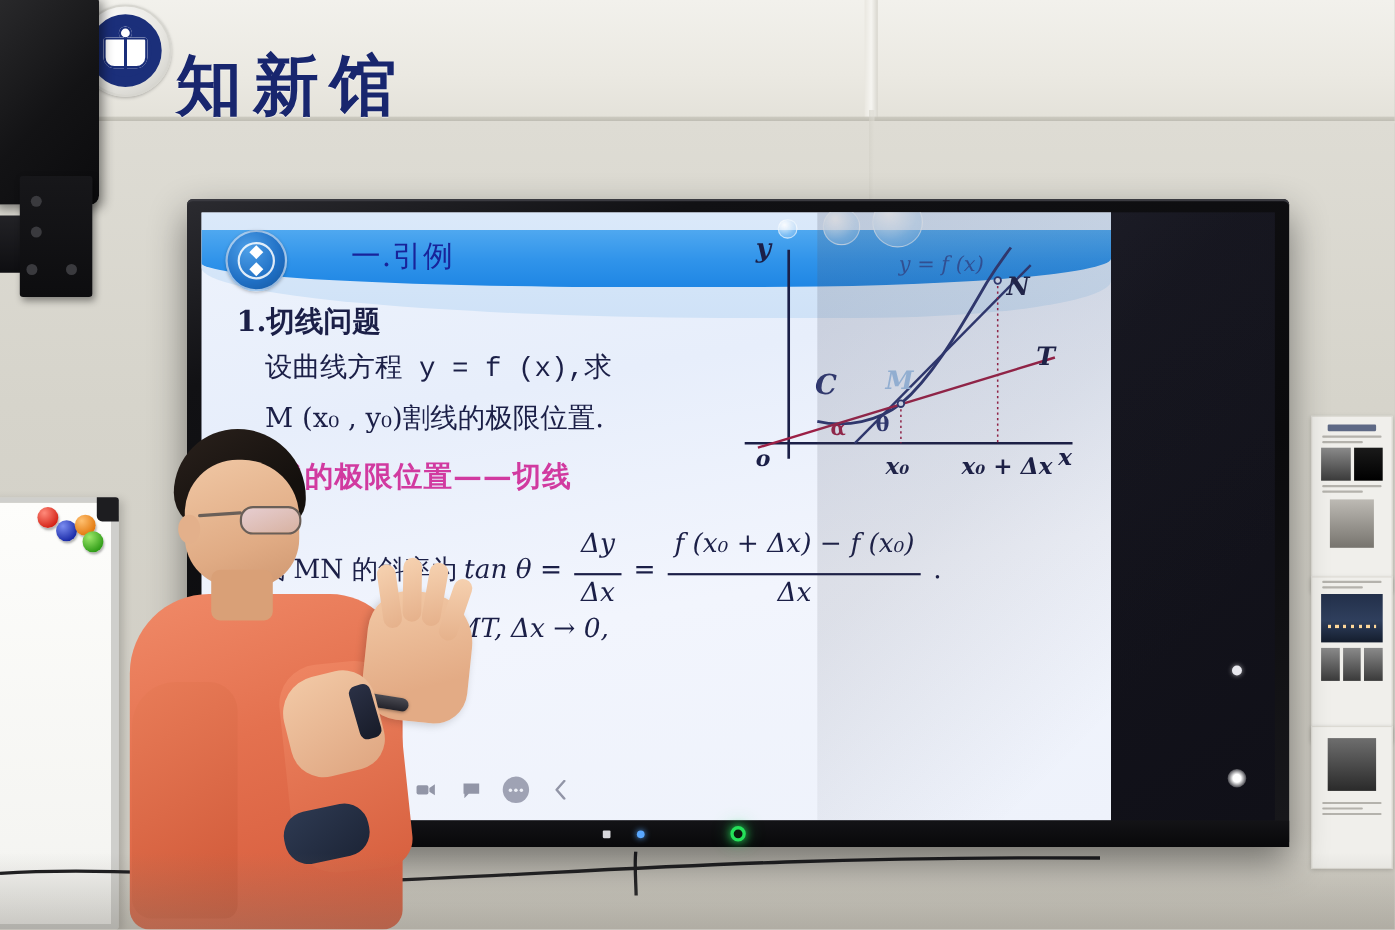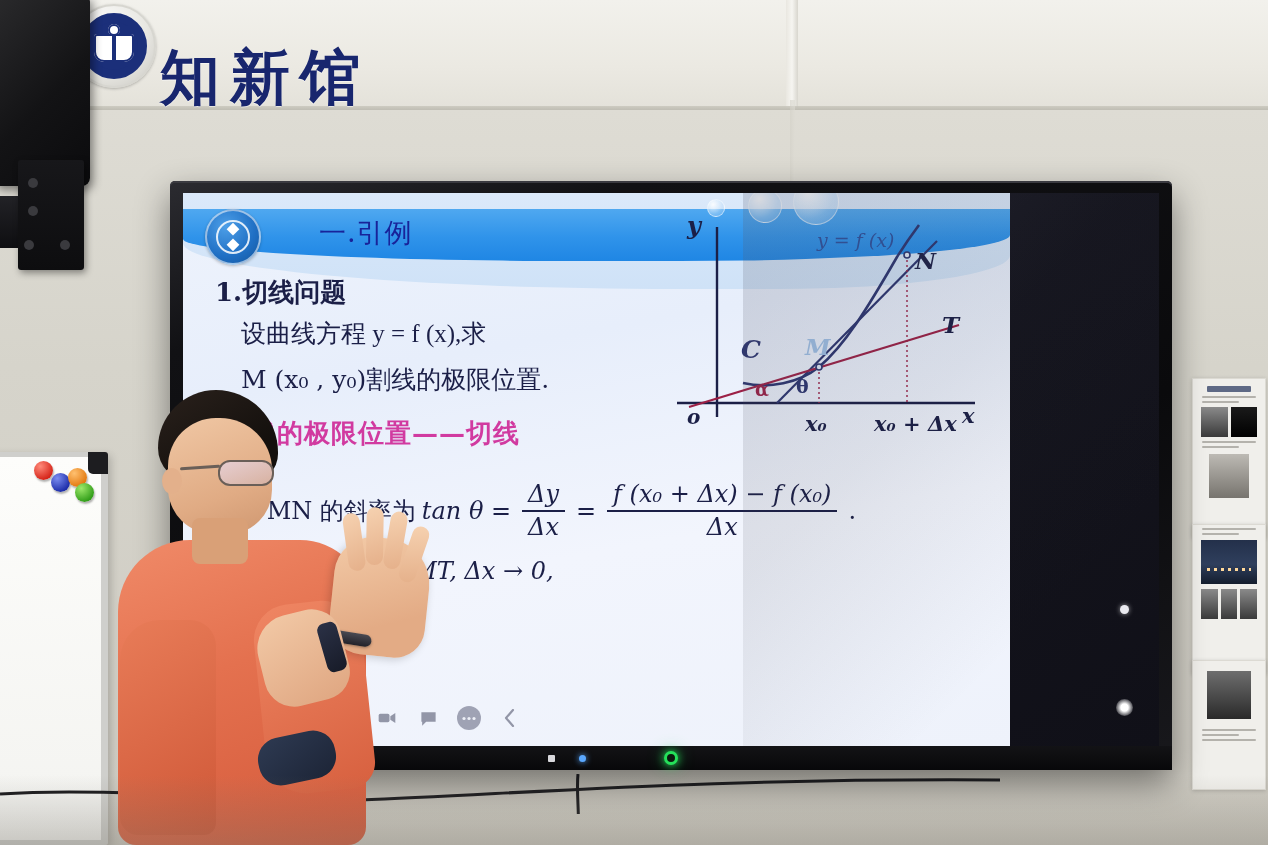--- a/index.html
+++ b/index.html
@@ -248,21 +248,21 @@
     font-size:27px; font-weight:400; color:#18239a; letter-spacing:1px;
   }
 
   .slide-h1 {
     position:absolute; left:32px; top:82px;
     font-family:"DejaVu Serif", serif;
     font-size:26px; font-weight:700; color:#1b1f47;
   }
   .slide-l1 {
     position:absolute; left:58px; top:124px;
-    font-family:Liberation Serif, serif;
+    font-family:Liberation Mono, monospace;
     font-size:25px; color:#1b1f47;
   }
   .slide-l2 {
     position:absolute; left:58px; top:170px;
     font-family:"DejaVu Serif", serif;
     font-size:25px; color:#1b1f47;
   }
   .slide-pink {
     position:absolute; left:40px; top:223px;
     font-family:"DejaVu Serif", serif;
@@ -274,21 +274,21 @@
     font-family:"DejaVu Serif", serif;
     font-size:24px; color:#1b1f47;
     display:flex; align-items:center; gap:6px;
   }
   .slide-l4 {
     position:absolute; left:28px; top:362px;
     font-family:"DejaVu Serif", serif;
     font-size:24px; color:#1b1f47;
   }
   .frac { display:inline-flex; flex-direction:column; align-items:center; vertical-align:middle; margin:0 5px; }
-  .frac .num { border-bottom:2px solid #1b1f47; padding:0 6px 1px; line-height:1.15;text-align:center; }
+  .frac .num { border-bottom:2px solid #1b1f47; padding:0 6px 12px; line-height:1.15;text-align:center; }
   .frac .den { padding:2px 6px 0; line-height:1.15; }
   .it { font-style:italic; }
 
   
   .graph { position:absolute; left:476px; top:24px; width:340px; height:228px; }
   .g-label {
     position:absolute; font-family:"DejaVu Serif", serif; font-style:italic; font-weight:700;
   }
 
   

